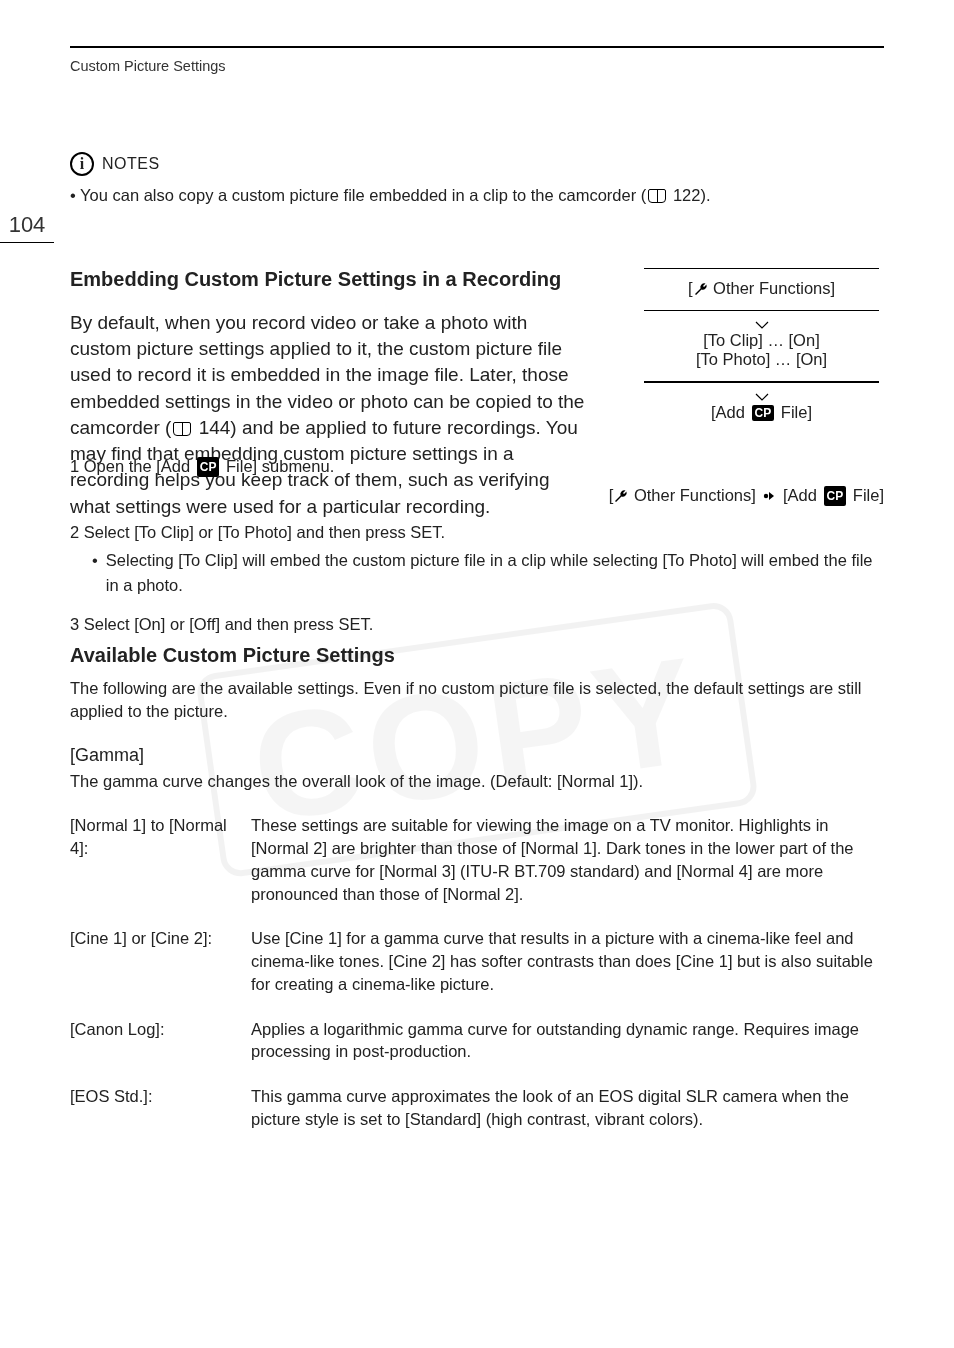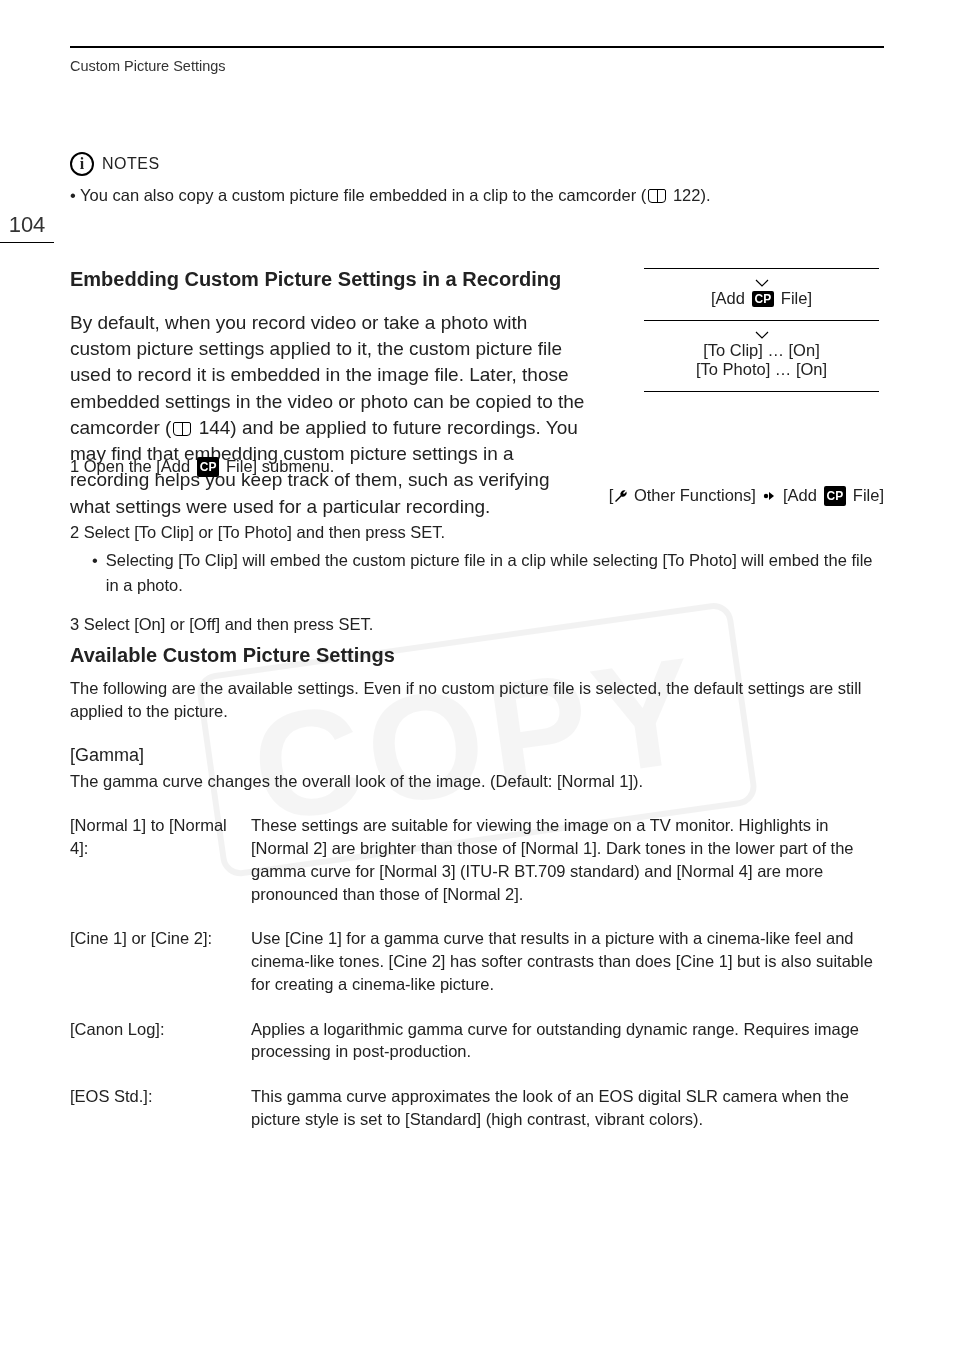--- a/index.html
+++ b/index.html
@@ -235,35 +235,40 @@
   <div class="section-embed">
     <div class="h2">Embedding Custom Picture Settings in a Recording</div>
     <div class="para">
       <span>By default, when you record video or take a photo with custom picture settings applied to it, the custom picture file used to record it is embedded in the image file. Later, those embedded settings in the video or photo can be copied to the camcorder (</span><span class="book"></span>
       <span>144</span><span>) and be applied to future recordings. You may find that embedding custom picture settings in a recording helps you keep track of them, such as verifying what settings were used for a particular recording.</span>
     </div>
   </div>
 
   <div class="menu-box">
     <div class="menu-row menu-rule">
-      <span class="chevron">
-          <svg viewBox="0 0 14 8">
-            <path d="M1 1 L7 7 L13 1" fill="none" stroke="#000" stroke-width="1.2"></path>
-          </svg>
-        </span>
-      <span>[Add </span><span class="cp-badge">CP</span><span> File]</span>
+      <span>[</span><span class="wrench"><svg viewBox="0 0 16 16">
+            <path d="M13.5 3.5a4 4 0 0 1-5 5L3 14l-1-1 5.5-5.5a4 4 0 0 1 5-5l-2.5 2.5 1 1L13.5 3.5z" fill="#000"></path>
+          </svg></span><span> Other Functions]</span>
     </div>
     <div class="menu-row menu-rule menu-rule-bot">
       <span class="chevron">
           <svg viewBox="0 0 14 8">
             <path d="M1 1 L7 7 L13 1" fill="none" stroke="#000" stroke-width="1.2"></path>
           </svg>
         </span>
       <div>[To Clip] … [On]</div>
       <div>[To Photo] … [On]</div>
+    </div>
+    <div class="menu-row menu-rule">
+      <span class="chevron">
+          <svg viewBox="0 0 14 8">
+            <path d="M1 1 L7 7 L13 1" fill="none" stroke="#000" stroke-width="1.2"></path>
+          </svg>
+        </span>
+      <span>[Add </span><span class="cp-badge">CP</span><span> File]</span>
     </div>
   </div>
 
   <div class="steps">
     <div class="step-title">
       <span>1 Open the [Add </span><span class="cp-badge">CP</span><span> File] submenu.</span>
     </div>
     <div class="step-sub">
       <span>[</span><span class="wrench"><svg viewBox="0 0 16 16">
             <path d="M13.5 3.5a4 4 0 0 1-5 5L3 14l-1-1 5.5-5.5a4 4 0 0 1 5-5l-2.5 2.5 1 1L13.5 3.5z" fill="#000"></path>

